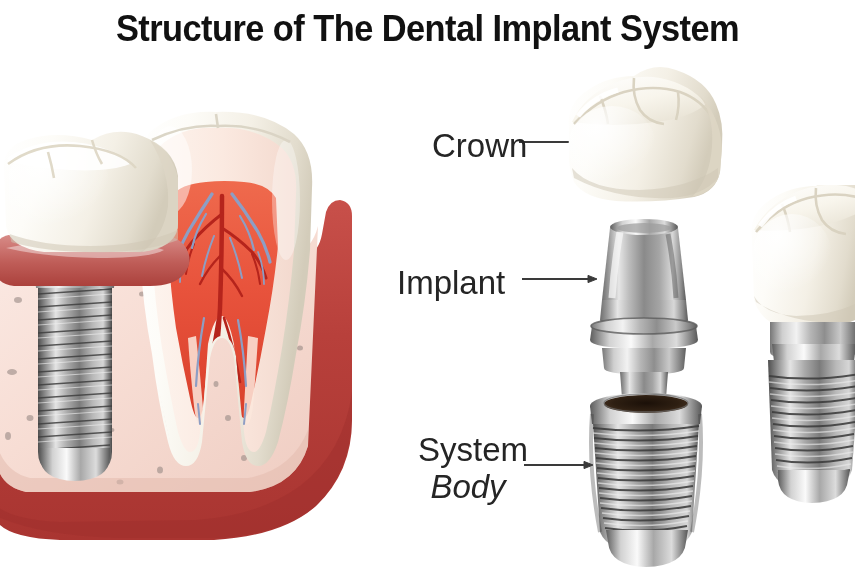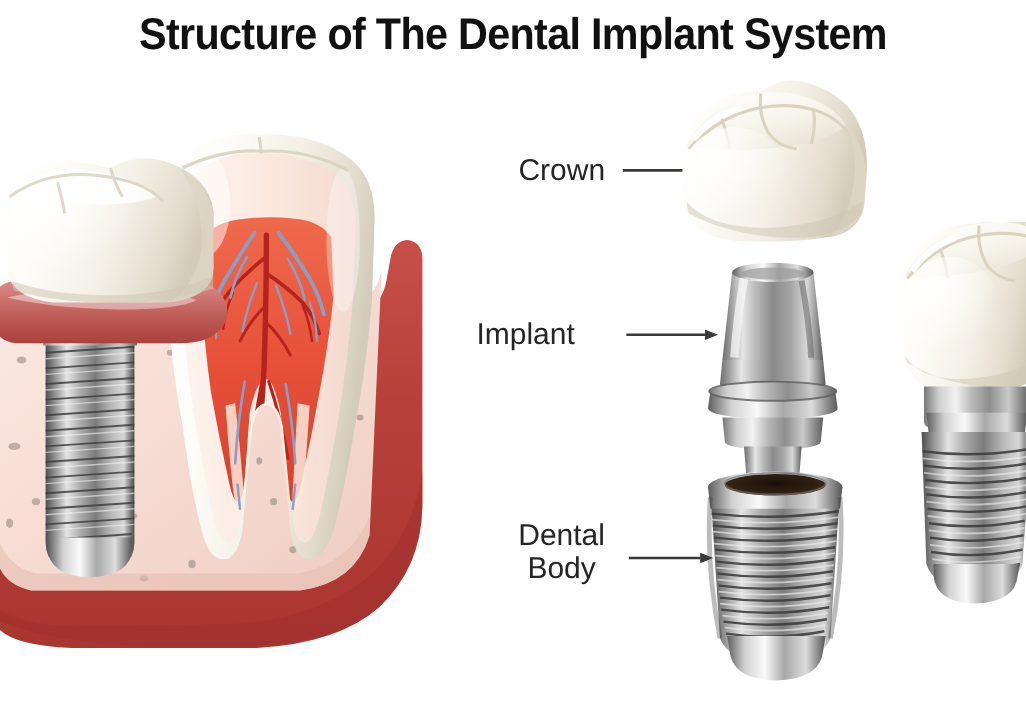--- a/index.html
+++ b/index.html
@@ -22,30 +22,30 @@
     color:#111111;
     font-family:"Liberation Sans", sans-serif;
     transform:scaleX(0.93);
     transform-origin:center top;
     white-space:nowrap;
   }
 
   
   .label{
     position:absolute;
-    font-size:25px;
+    font-size:33px;
     color:#252525;
     font-family:"Liberation Sans", sans-serif;
     white-space:nowrap;
     line-height:1.12;
   }
   #label-crown{left:432px;top:128px;}
   #label-abutment{left:397px;top:265px;}
   #label-implant{left:418px;top:432px;text-align:center;width:100px;}
-  #label-implant .l2{display:block;}
+  #label-implant .l2{display:block;font-style:italic;}
 
   
   #art{position:absolute;left:0;top:0;width:855px;height:587px;}
 </style>
 </head>
 <body>
 
 <div id="stage">
 
   <div id="title">Structure of The Dental Implant System</div>
@@ -482,17 +482,17 @@
           <path d="M777,466 Q812,472 851,464"></path>
         </g>
         <path d="M778,470 L850,470 L848,480 Q846,502 812,503 Q780,502 778,480 Z" fill="url(#gMetalRim)"></path>
       </g>
     </g>
   </svg>
 
   <div class="label" id="label-crown">Crown</div>
   <div class="label" id="label-abutment">Implant</div>
   <div class="label" id="label-implant">
-    <span class="l1">Dental</span>
+    <span class="l1">System</span>
     <span class="l2">Body</span>
   </div>
 
 </div>
 
 </body></html>

